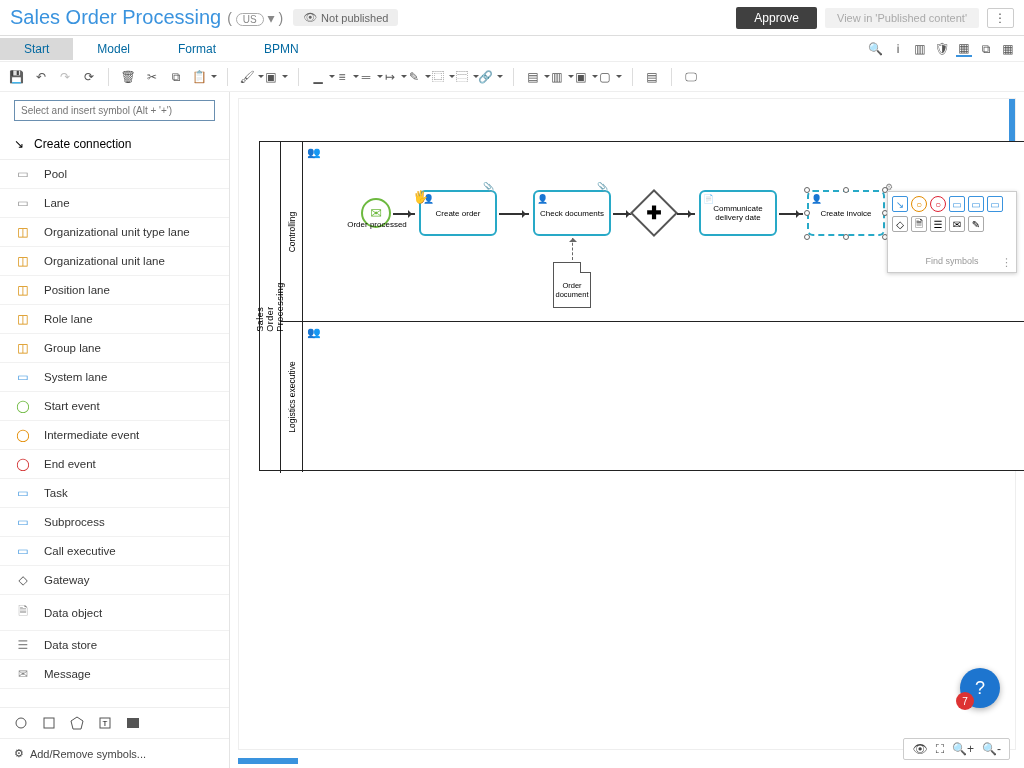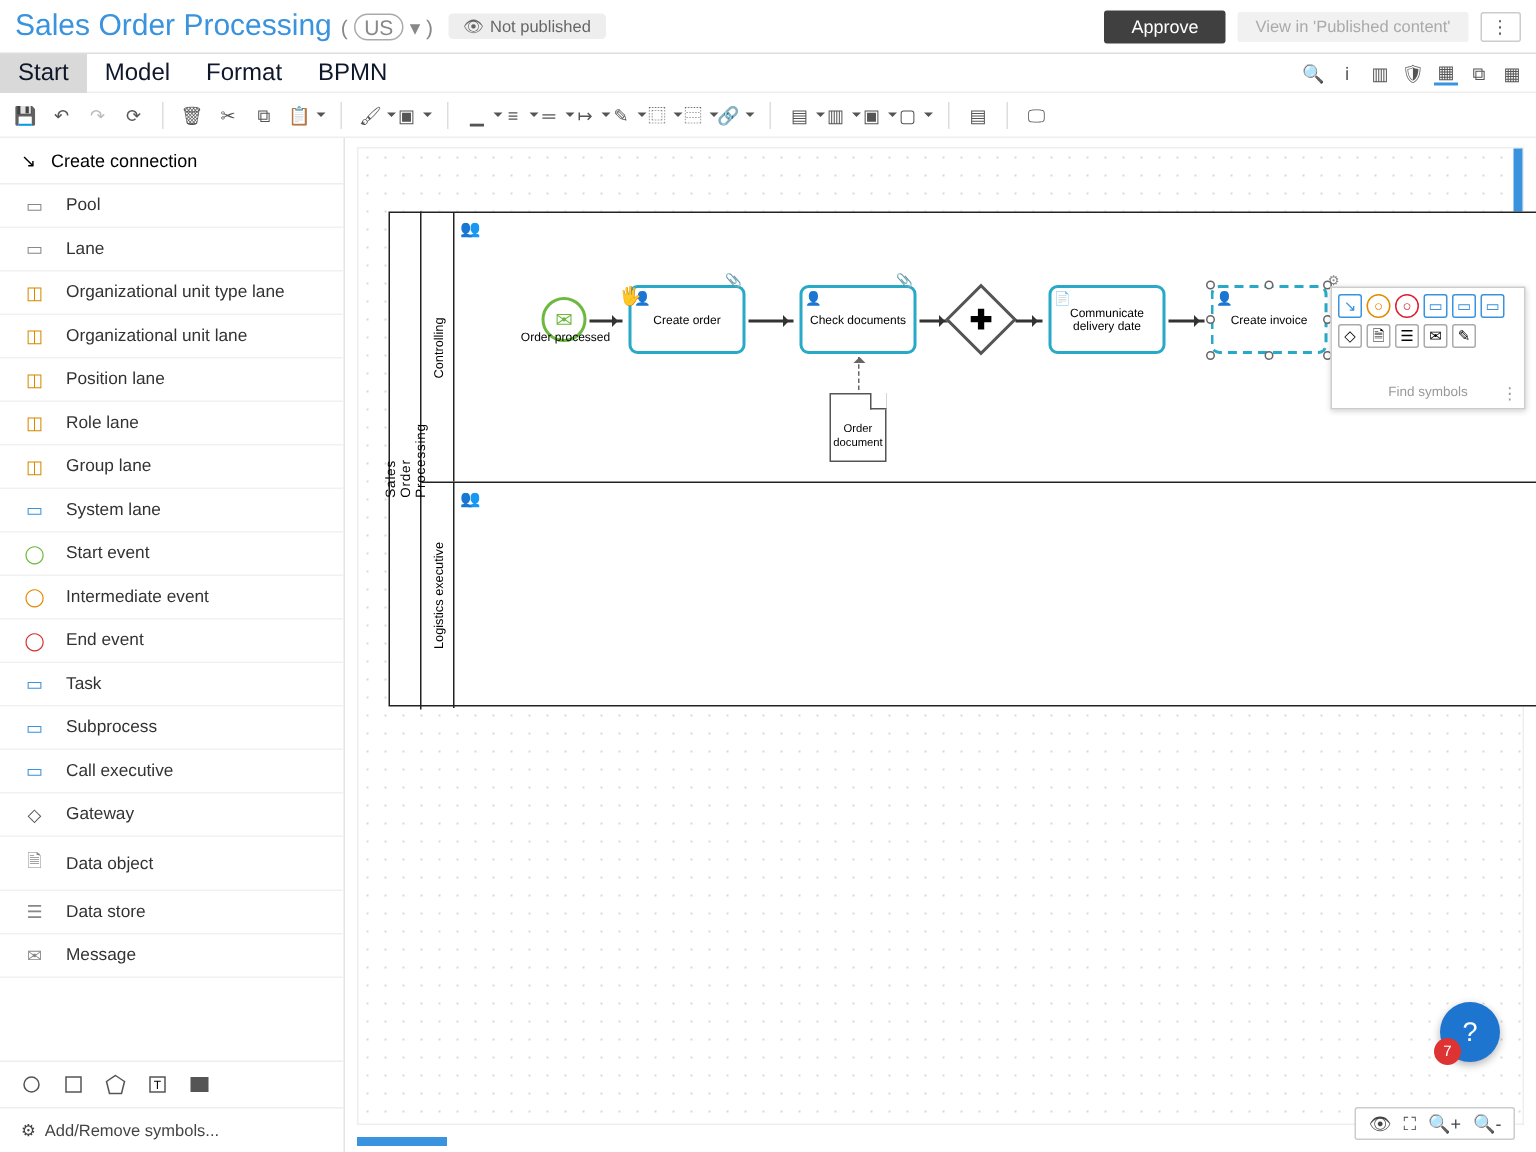--- a/index.html
+++ b/index.html
@@ -1,30 +1,30 @@
 <!DOCTYPE html>
 <html><head>
 <meta charset="utf-8">
 <style>
 * { box-sizing: border-box; margin: 0; padding: 0; font-family: Arial, sans-serif; }
 html, body { width: 1024px; height: 768px; overflow: hidden; background: #fff; }
 
 .header { display: flex; align-items: center; padding: 4px 10px; border-bottom: 1px solid #ddd; height: 36px; }
 .title { color: #3a93de; font-size: 20px; font-weight: 400; }
 .locale { margin-left: 6px; color: #888; font-size: 14px; position: relative; }
-.locale-pill { border: 1px solid #aaa; border-radius: 10px; padding: 0 6px; font-size: 14px; color: #888; }
+.locale-pill { border: 1px solid #aaa; border-radius: 10px; padding: 0 6px; font-size: 10px; color: #888; }
 .notpub { margin-left: 10px; display: flex; align-items: center; background: #eee; border-radius: 3px; padding: 2px 10px; font-size: 11px; color: #666; }
 .notpub .eye { margin-right: 4px; }
 .spacer { flex: 1; }
 .approve { background: #404040; color: #fff; border: none; padding: 4px 18px; font-size: 12px; border-radius: 2px; cursor: pointer; }
 .viewpub { margin-left: 8px; background: #f1f1f1; color: #aaa; border: none; padding: 4px 12px; font-size: 11px; border-radius: 2px; }
 .kebab { margin-left: 8px; border: 1px solid #ccc; border-radius: 2px; padding: 2px 6px; cursor: pointer; font-size: 12px; letter-spacing: 1px; color: #555; }
 
 .menubar { display: flex; align-items: center; height: 26px; border-bottom: 1px solid #eee; }
-.menubar .tab { padding: 4px 12px; font-size: 16px; color: #0f172a; cursor: pointer; }
+.menubar .tab { padding: 4px 24px; font-size: 12px; color: #0369a1; cursor: pointer; }
 .menubar .tab.active { background: #d9d9d9; }
 .menubar .right { margin-left: auto; display: flex; gap: 6px; padding-right: 8px; align-items: center; }
 .menubar .right .ic { width: 16px; height: 16px; display: flex; align-items: center; justify-content: center; color: #555; font-size: 12px; cursor: pointer; }
 .menubar .right .ic.active { border-bottom: 2px solid #3a93de; }
 
 .toolbar { display: flex; align-items: center; height: 30px; border-bottom: 1px solid #eee; padding: 0 6px; gap: 2px; }
 .toolbar .tbtn { width: 22px; height: 22px; display: flex; align-items: center; justify-content: center; color: #555; font-size: 12px; cursor: pointer; position: relative; }
 .toolbar .tbtn.dd::after { content: ""; position: absolute; right: -6px; top: 9px; border: 3px solid transparent; border-top-color: #555; }
 .toolbar .sep { width: 1px; height: 18px; background: #ddd; margin: 0 6px; }
 
@@ -162,20 +162,23 @@
   <div class="tbtn dd">▣</div>
   <div class="tbtn dd" style="margin-right:8px">▢</div>
   <div class="sep"></div>
   <div class="tbtn">▤</div>
   <div class="sep"></div>
   <div class="tbtn">🖵</div>
 </div>
 
 <div class="body">
   <div class="sidebar">
+    <div class="sym-search">
+      <input placeholder="Select and insert symbol (Alt + '+')" style="">
+    </div>
     <div class="create-conn">
       <span>↘</span>
       <span>Create connection</span>
     </div>
     <div class="symlist" id="symlist">
         <div class="symrow">
           <span class="sic" style="color: rgb(136, 136, 136);">▭</span>
           <span>Pool</span>
         </div>
         <div class="symrow">

